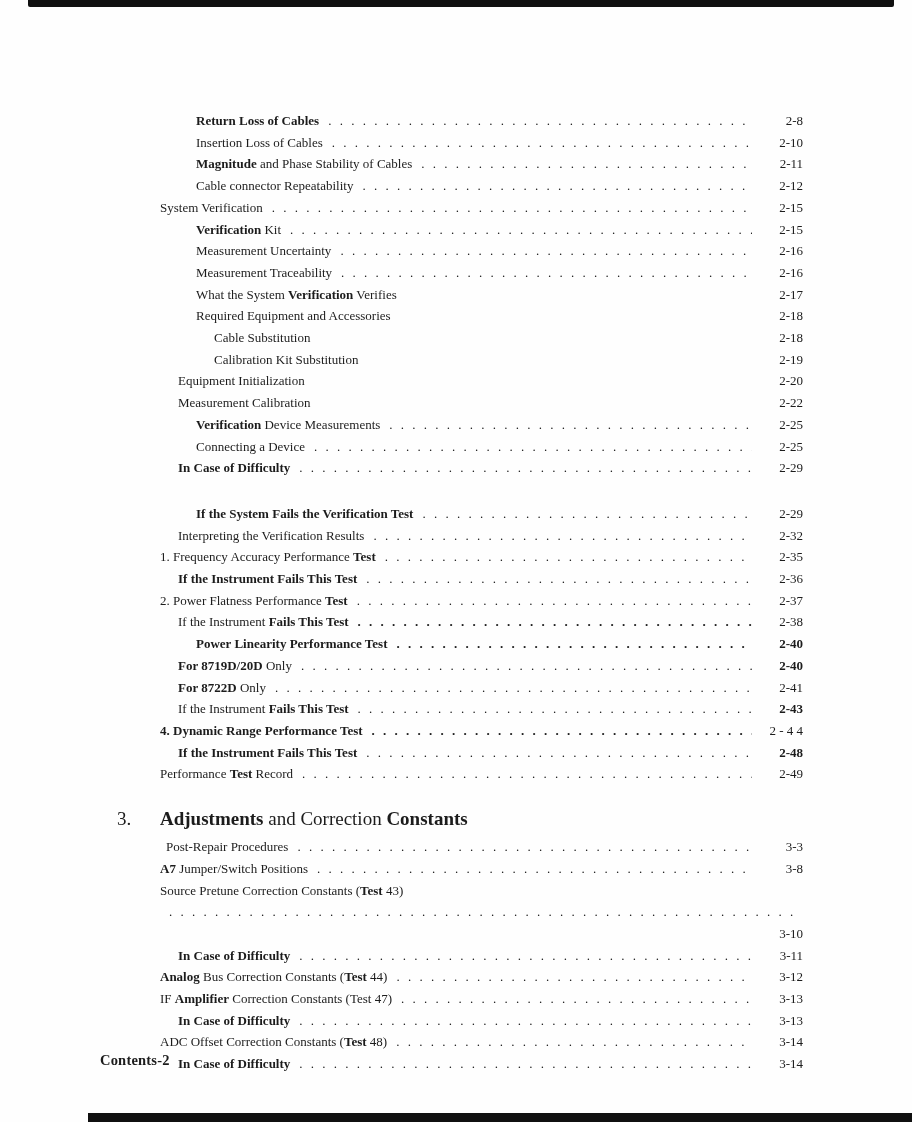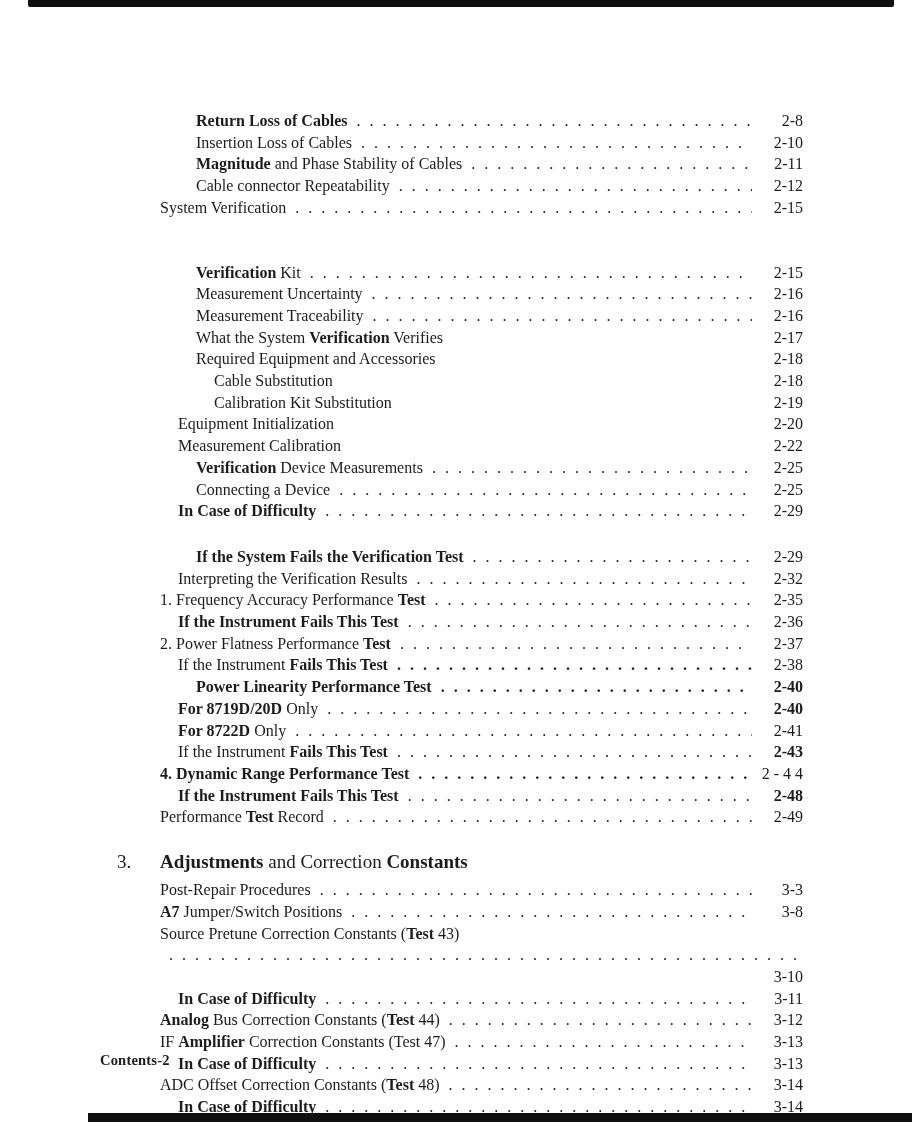--- a/index.html
+++ b/index.html
@@ -13,21 +13,21 @@
   }
   .page { position: absolute; inset: 0; background: #fefefe; }
 
   .scan-edge { position: absolute; background: #101010; }
   .scan-edge.top { left: 28px; top: 0; width: 866px; height: 7px; border-radius: 0 0 2px 2px; }
   .scan-edge.bottom { left: 88px; top: 1113px; width: 824px; height: 9px; }
 
   .toc { position: absolute; left: 117px; top: 110px; width: 686px; }
   .entries { padding-left: 43px; }
 
-  .row { display: flex; font-size: 16px; line-height: 21.7px; }
+  .row { display: flex; font-size: 13px; line-height: 21.7px; }
   .txt { white-space: nowrap; }
   .leader {
     flex: 1;
     overflow: hidden;
     white-space: nowrap;
     margin: 0 5px 0 9px;
     letter-spacing: 2.5px;
   }
   .pg { min-width: 46px; text-align: right; white-space: nowrap; }
   .b { font-weight: bold; }
@@ -76,21 +76,21 @@
         <div class="row" style="padding-left: 36px;">
           <span class="txt"><span>Cable connector Repeatability</span></span>
           <span class="leader">. . . . . . . . . . . . . . . . . . . . . . . . . . . . . . . . . . . . . . . . . . . . . . . . . . . . . . . . . . . . . . . . . . . . . . </span>
           <span class="pg">2-12</span>
         </div>
         <div class="row" style="padding-left: 0px;">
           <span class="txt"><span>System Verification</span></span>
           <span class="leader">. . . . . . . . . . . . . . . . . . . . . . . . . . . . . . . . . . . . . . . . . . . . . . . . . . . . . . . . . . . . . . . . . . . . . . </span>
           <span class="pg">2-15</span>
         </div>
-        <div class="row" style="padding-left: 36px; margin-top: 43px;">
+        <div class="row" style="padding-left: 36px;">
           <span class="txt"><span class="b">Verification</span><span> Kit</span></span>
           <span class="leader">. . . . . . . . . . . . . . . . . . . . . . . . . . . . . . . . . . . . . . . . . . . . . . . . . . . . . . . . . . . . . . . . . . . . . . </span>
           <span class="pg">2-15</span>
         </div>
         <div class="row" style="padding-left: 36px;">
           <span class="txt"><span>Measurement Uncertainty</span></span>
           <span class="leader">. . . . . . . . . . . . . . . . . . . . . . . . . . . . . . . . . . . . . . . . . . . . . . . . . . . . . . . . . . . . . . . . . . . . . . </span>
           <span class="pg">2-16</span>
         </div>
         <div class="row" style="padding-left: 36px; justify-content: center;">
@@ -207,21 +207,21 @@
           <span class="txt"><span>Performance </span><span class="b">Test</span><span> Record</span></span>
           <span class="leader">. . . . . . . . . . . . . . . . . . . . . . . . . . . . . . . . . . . . . . . . . . . . . . . . . . . . . . . . . . . . . . . . . . . . . . </span>
           <span class="pg">2-49</span>
         </div>
       </div>
       <div class="heading">
         <span class="hnum">3.</span>
         <span class="htext"><span class="b">Adjustments</span><span> and Correction </span><span class="b">Constants</span></span>
       </div>
       <div class="entries">
-        <div class="row" style="padding-left: 0px;">
+        <div class="row" style="padding-left: 0px; margin-left: 6px;">
           <span class="txt"><span>Post-Repair  Procedures</span></span>
           <span class="leader">. . . . . . . . . . . . . . . . . . . . . . . . . . . . . . . . . . . . . . . . . . . . . . . . . . . . . . . . . . . . . . . . . . . . . . </span>
           <span class="pg">3-3</span>
         </div>
         <div class="row" style="padding-left: 0px; justify-content: space-between;">
           <span class="txt"><span class="b">A7</span><span> Jumper/Switch Positions</span></span>
           <span class="leader">. . . . . . . . . . . . . . . . . . . . . . . . . . . . . . . . . . . . . . . . . . . . . . . . . . . . . . . . . . . . . . . . . . . . . . </span>
           <span class="pg">3-8</span>
         </div>
         <div class="row" style="padding-left: 0px; flex-direction: column;">

